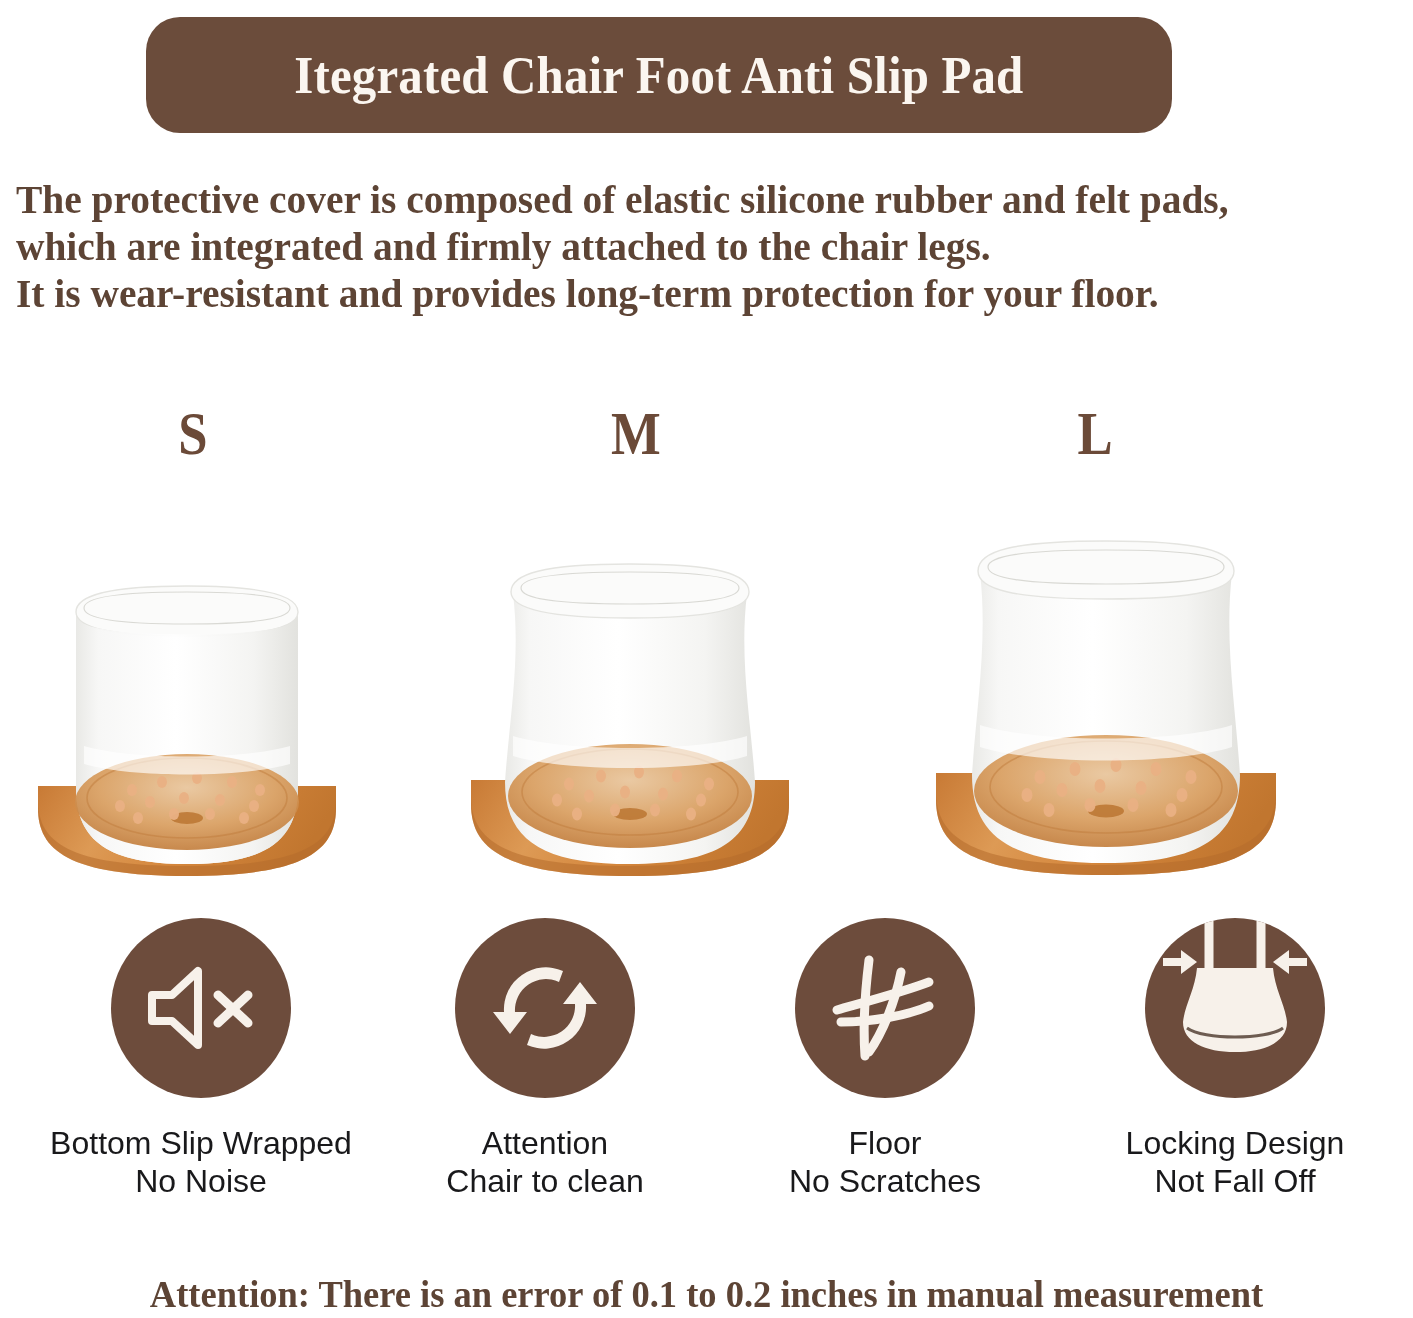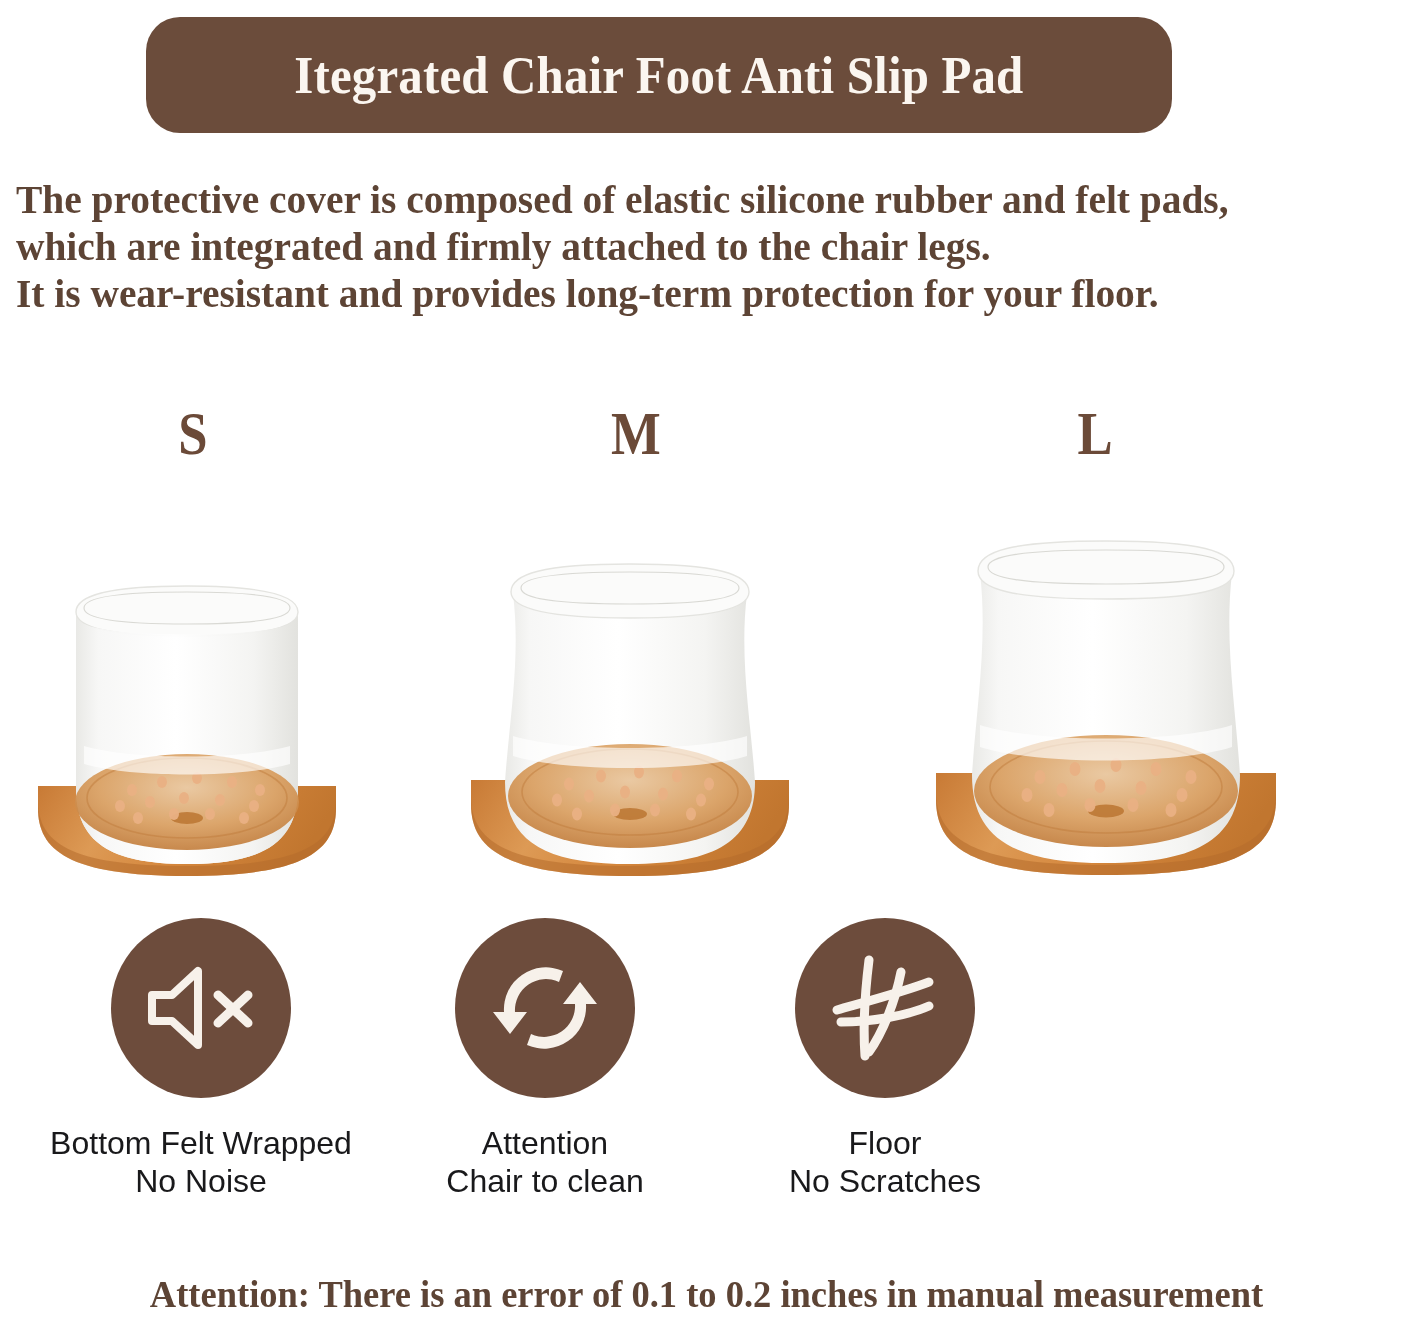--- a/index.html
+++ b/index.html
@@ -298,21 +298,21 @@
         <span>
           <svg width="118" height="94" viewBox="0 0 118 94" xmlns="http://www.w3.org/2000/svg">
             <path d="M10,34 L30,34 L56,10 L56,84 L30,60 L10,60 Z" fill="none" stroke="#f7f1ea" stroke-width="8" stroke-linejoin="round" stroke-linecap="round"></path>
             <g stroke="#f7f1ea" stroke-width="9" stroke-linecap="round">
               <line x1="76" y1="34" x2="106" y2="62"></line>
               <line x1="106" y1="34" x2="76" y2="62"></line>
             </g>
           </svg>
         </span>
       </div>
-      <div class="feature-label">Bottom Felt Wrapped</div>
+      <div class="feature-label">Bottom Slip Wrapped</div>
       <div class="feature-label">No Noise</div>
     </div>
 
     <div class="feature" id="feature-1">
       <div class="feature-circle">
         <span>
           <svg width="112" height="112" viewBox="0 0 112 112" xmlns="http://www.w3.org/2000/svg">
             <path d="M56,14 A42,42 0 0 1 96,52 L86,52 L98,72 L110,52 L100,52 A44,44 0 0 0 56,8 Z" fill="none"></path>
             <g fill="#f7f1ea">
               <path d="M26,60 A31,31 0 0 1 70,30 L74,19 A42,42 0 0 0 15,60 L4,60 L21,82 L38,60 Z"></path>
@@ -335,18 +335,43 @@
               <path d="M12,62 C40,54 78,44 104,34"></path>
               <path d="M16,74 C44,74 82,68 104,58"></path>
             </g>
           </svg>
         </span>
       </div>
       <div class="feature-label">Floor</div>
       <div class="feature-label">No Scratches</div>
     </div>
 
+    <div class="feature" id="feature-3">
+      <div class="feature-circle">
+        <span>
+          <svg width="180" height="180" viewBox="0 0 180 180" xmlns="http://www.w3.org/2000/svg">
+
+            <g stroke="#f7f1ea" stroke-width="9">
+              <line x1="64" y1="0" x2="64" y2="50"></line>
+              <line x1="116" y1="0" x2="116" y2="50"></line>
+            </g>
+
+            <path d="M52,50 L128,50 C130,72 140,86 142,104 C142,124 120,134 90,134
+                     C60,134 38,124 38,104 C40,86 50,72 52,50 Z" fill="#f7f1ea"></path>
+
+            <path d="M42,110 C58,122 122,122 138,110" fill="none" stroke="#3f2a1e" stroke-width="3" opacity="0.75"></path>
+
+            <g fill="#f7f1ea">
+              <path d="M18,40 L36,40 L36,32 L52,44 L36,56 L36,48 L18,48 Z"></path>
+              <path d="M162,40 L144,40 L144,32 L128,44 L144,56 L144,48 L162,48 Z"></path>
+            </g>
+          </svg>
+        </span>
+      </div>
+      <div class="feature-label">Locking Design</div>
+      <div class="feature-label">Not Fall Off</div>
+    </div>
 
   </div>
 
   <div id="attention">Attention: There is an error of 0.1 to 0.2 inches in manual measurement</div>
 
 </div>
 
 </body></html>

